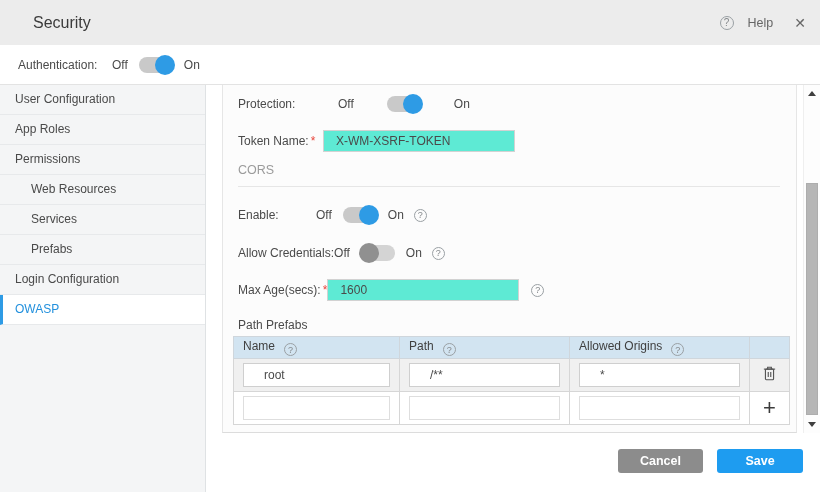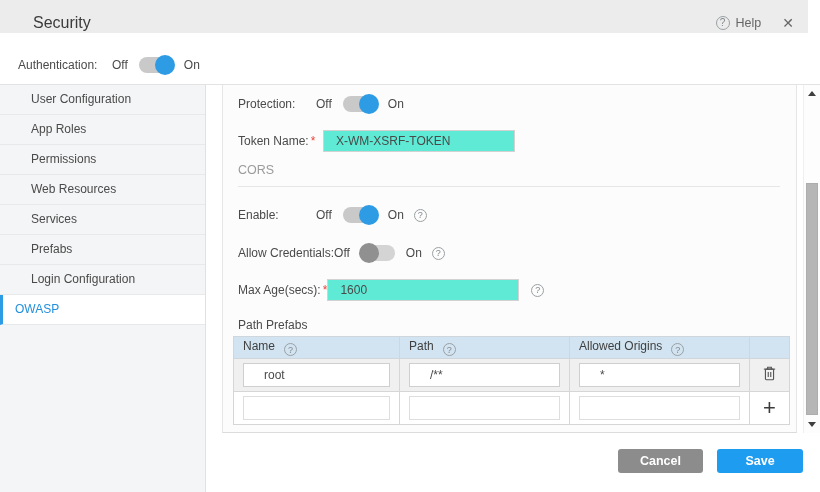--- a/index.html
+++ b/index.html
@@ -1,24 +1,24 @@
 <!DOCTYPE html>
 <html><head>
 <meta charset="utf-8">
 <style>
   * { box-sizing: border-box; }
   html, body { margin: 0; padding: 0; }
   body { font-family: "Liberation Sans", sans-serif; background: #fff; }
   .dialog { position: relative; width: 820px; height: 492px; background: #fff; overflow: hidden; }
 
   
-  .header { position: absolute; top: 0; left: 0; right: 12px; height: 33px; background: #ececec; }
+  .header { position: absolute; top: 0; left: 0; right: 0; height: 45px; background: #ececec; }
   .title { position: absolute; left: 33px; top: 0; line-height: 45px; font-size: 16px; color: #3b3b3b; }
   .header-right { position: absolute; right: 14px; top: 0; height: 45px; display: flex; align-items: center; }
-  .help-text { font-size: 12.5px; color: #666; margin-left: 6px; cursor: pointer; }
+  .help-text { font-size: 12.5px; color: #666; margin-left: 14px; cursor: pointer; }
   .close-x { font-size: 14px; color: #666; margin-left: 21px; cursor: pointer; }
 
   
   .q { width: 14px; height: 14px; border: 1px solid #9aa0a4; border-radius: 50%; font-size: 10px;
        color: #84888b; display: inline-flex; align-items: center; justify-content: center; flex: none; }
   .q.small { width: 13px; height: 13px; font-size: 9px; }
 
   
   .auth-row { position: absolute; top: 45px; left: 0; right: 0; height: 40px; background: #fff;
               border-bottom: 1px solid #e3e3e3; display: flex; align-items: center; padding-left: 18px; }
@@ -30,21 +30,21 @@
   .switch.on { background: #c9c9c9; }
   .switch.off { background: #d4d4d4; }
   .knob { position: absolute; top: -2px; width: 20px; height: 20px; border-radius: 50%; }
   .switch.on .knob { right: -2px; background: #2e9be5; }
   .switch.off .knob { left: -2px; background: #909090; }
 
   
   .sidebar { position: absolute; top: 85px; left: 0; width: 206px; bottom: 0; background: #f4f5f6;
              border-right: 1px solid #dfe2e4; }
   .nav-item { height: 30px; line-height: 29px; border-bottom: 1px solid #e7e9eb; font-size: 12px;
-              color: #4a4a4a; padding-left: 31px; cursor: pointer; }
+              color: #4a4a4a; padding-left: 15px; cursor: pointer; }
   .nav-item.indent { padding-left: 31px; }
   .nav-item.selected { background: #fff; border-left: 3px solid #2e9be5; padding-left: 12px; color: #2290dd; }
 
   
   .panel { position: absolute; left: 222px; top: 85px; width: 575px; height: 348px; background: #fcfcfc;
            border-left: 1px solid #e6e6e6; border-right: 1px solid #e6e6e6; border-bottom: 1px solid #dcdcdc; }
   .frow { position: absolute; left: 15px; display: flex; align-items: center; height: 22px; }
   .frow .lbl.w78 { min-width: 78px; }
   .frow .lbl.w85 { min-width: 85px; }
   .req { color: #e8443a; margin-left: 2px; }
@@ -115,21 +115,21 @@
     <div class="nav-item">Permissions</div>
     <div class="nav-item indent">Web Resources</div>
     <div class="nav-item indent">Services</div>
     <div class="nav-item indent">Prefabs</div>
     <div class="nav-item">Login Configuration</div>
     <div class="nav-item selected">OWASP</div>
   </div>
 
   <div class="panel">
 
-    <div class="frow" style="top:8px;">
+    <div class="frow" style="top:8px;gap:22px;">
       <span class="lbl w78">Protection:</span>
       <span class="lbl">Off</span>
       <span class="switch on">
           <span class="knob"></span>
         </span>
       <span class="lbl">On</span>
     </div>
 
     <div class="frow" style="top:45px;">
       <span class="lbl w85"><span>Token Name:</span><span class="req">*</span></span>

